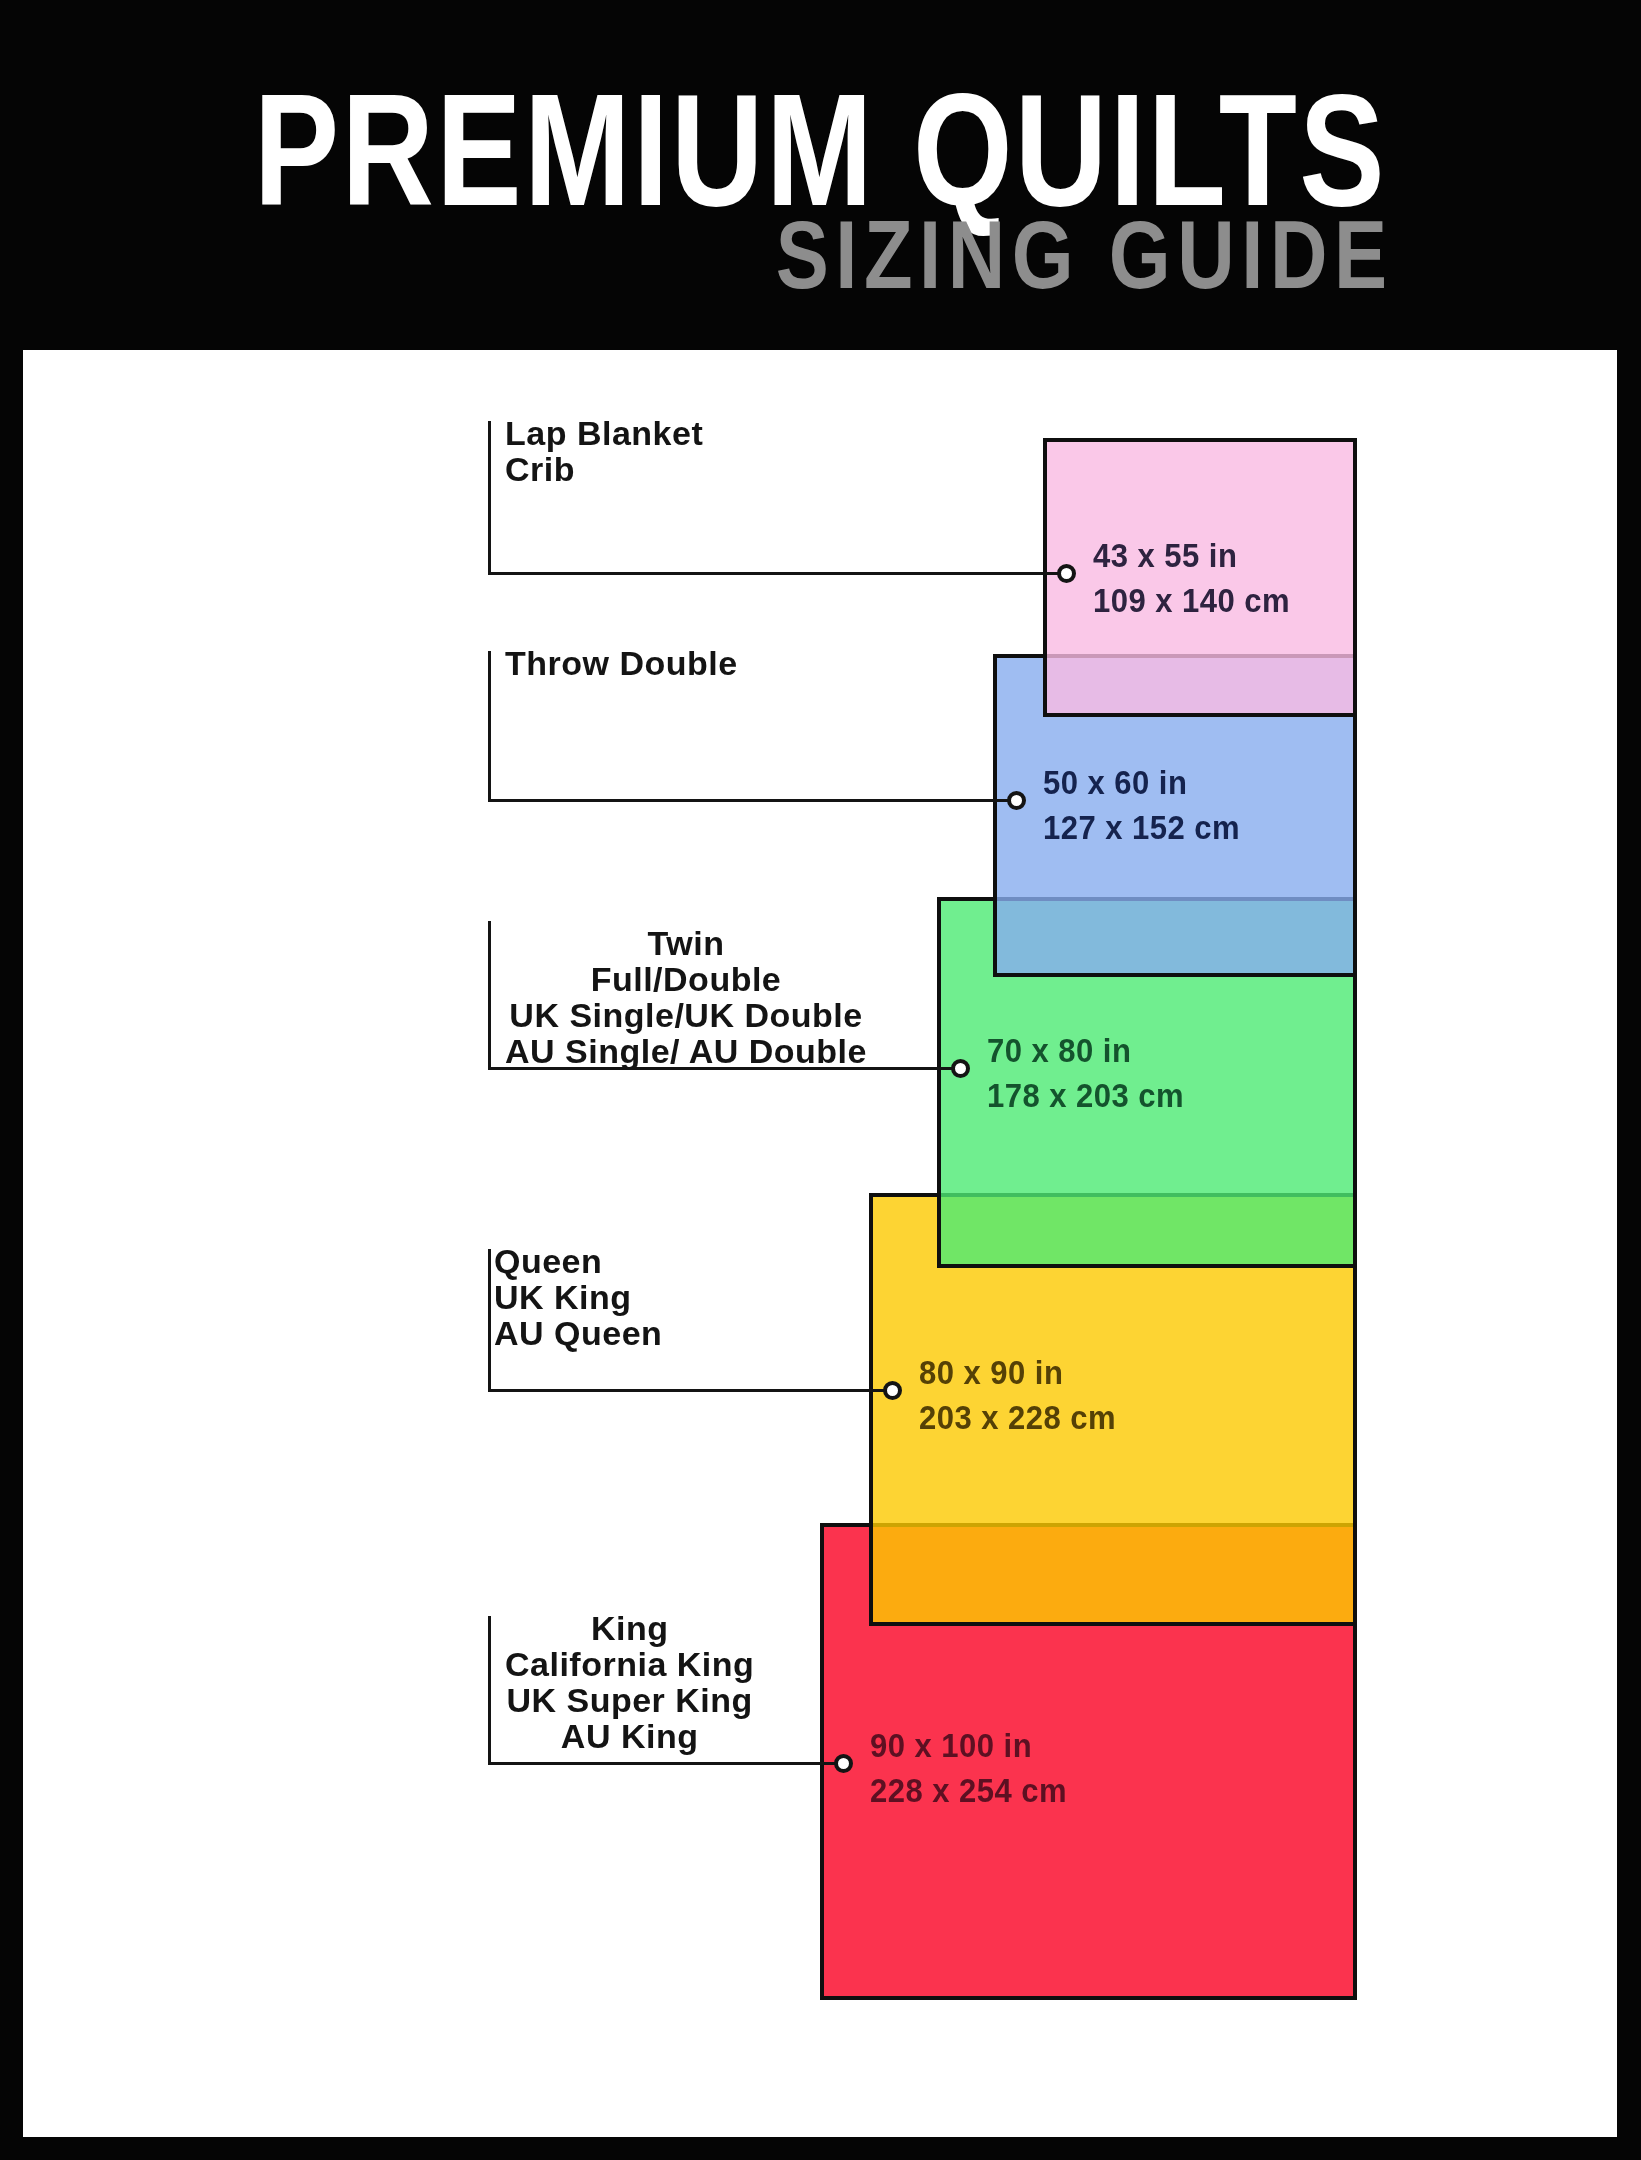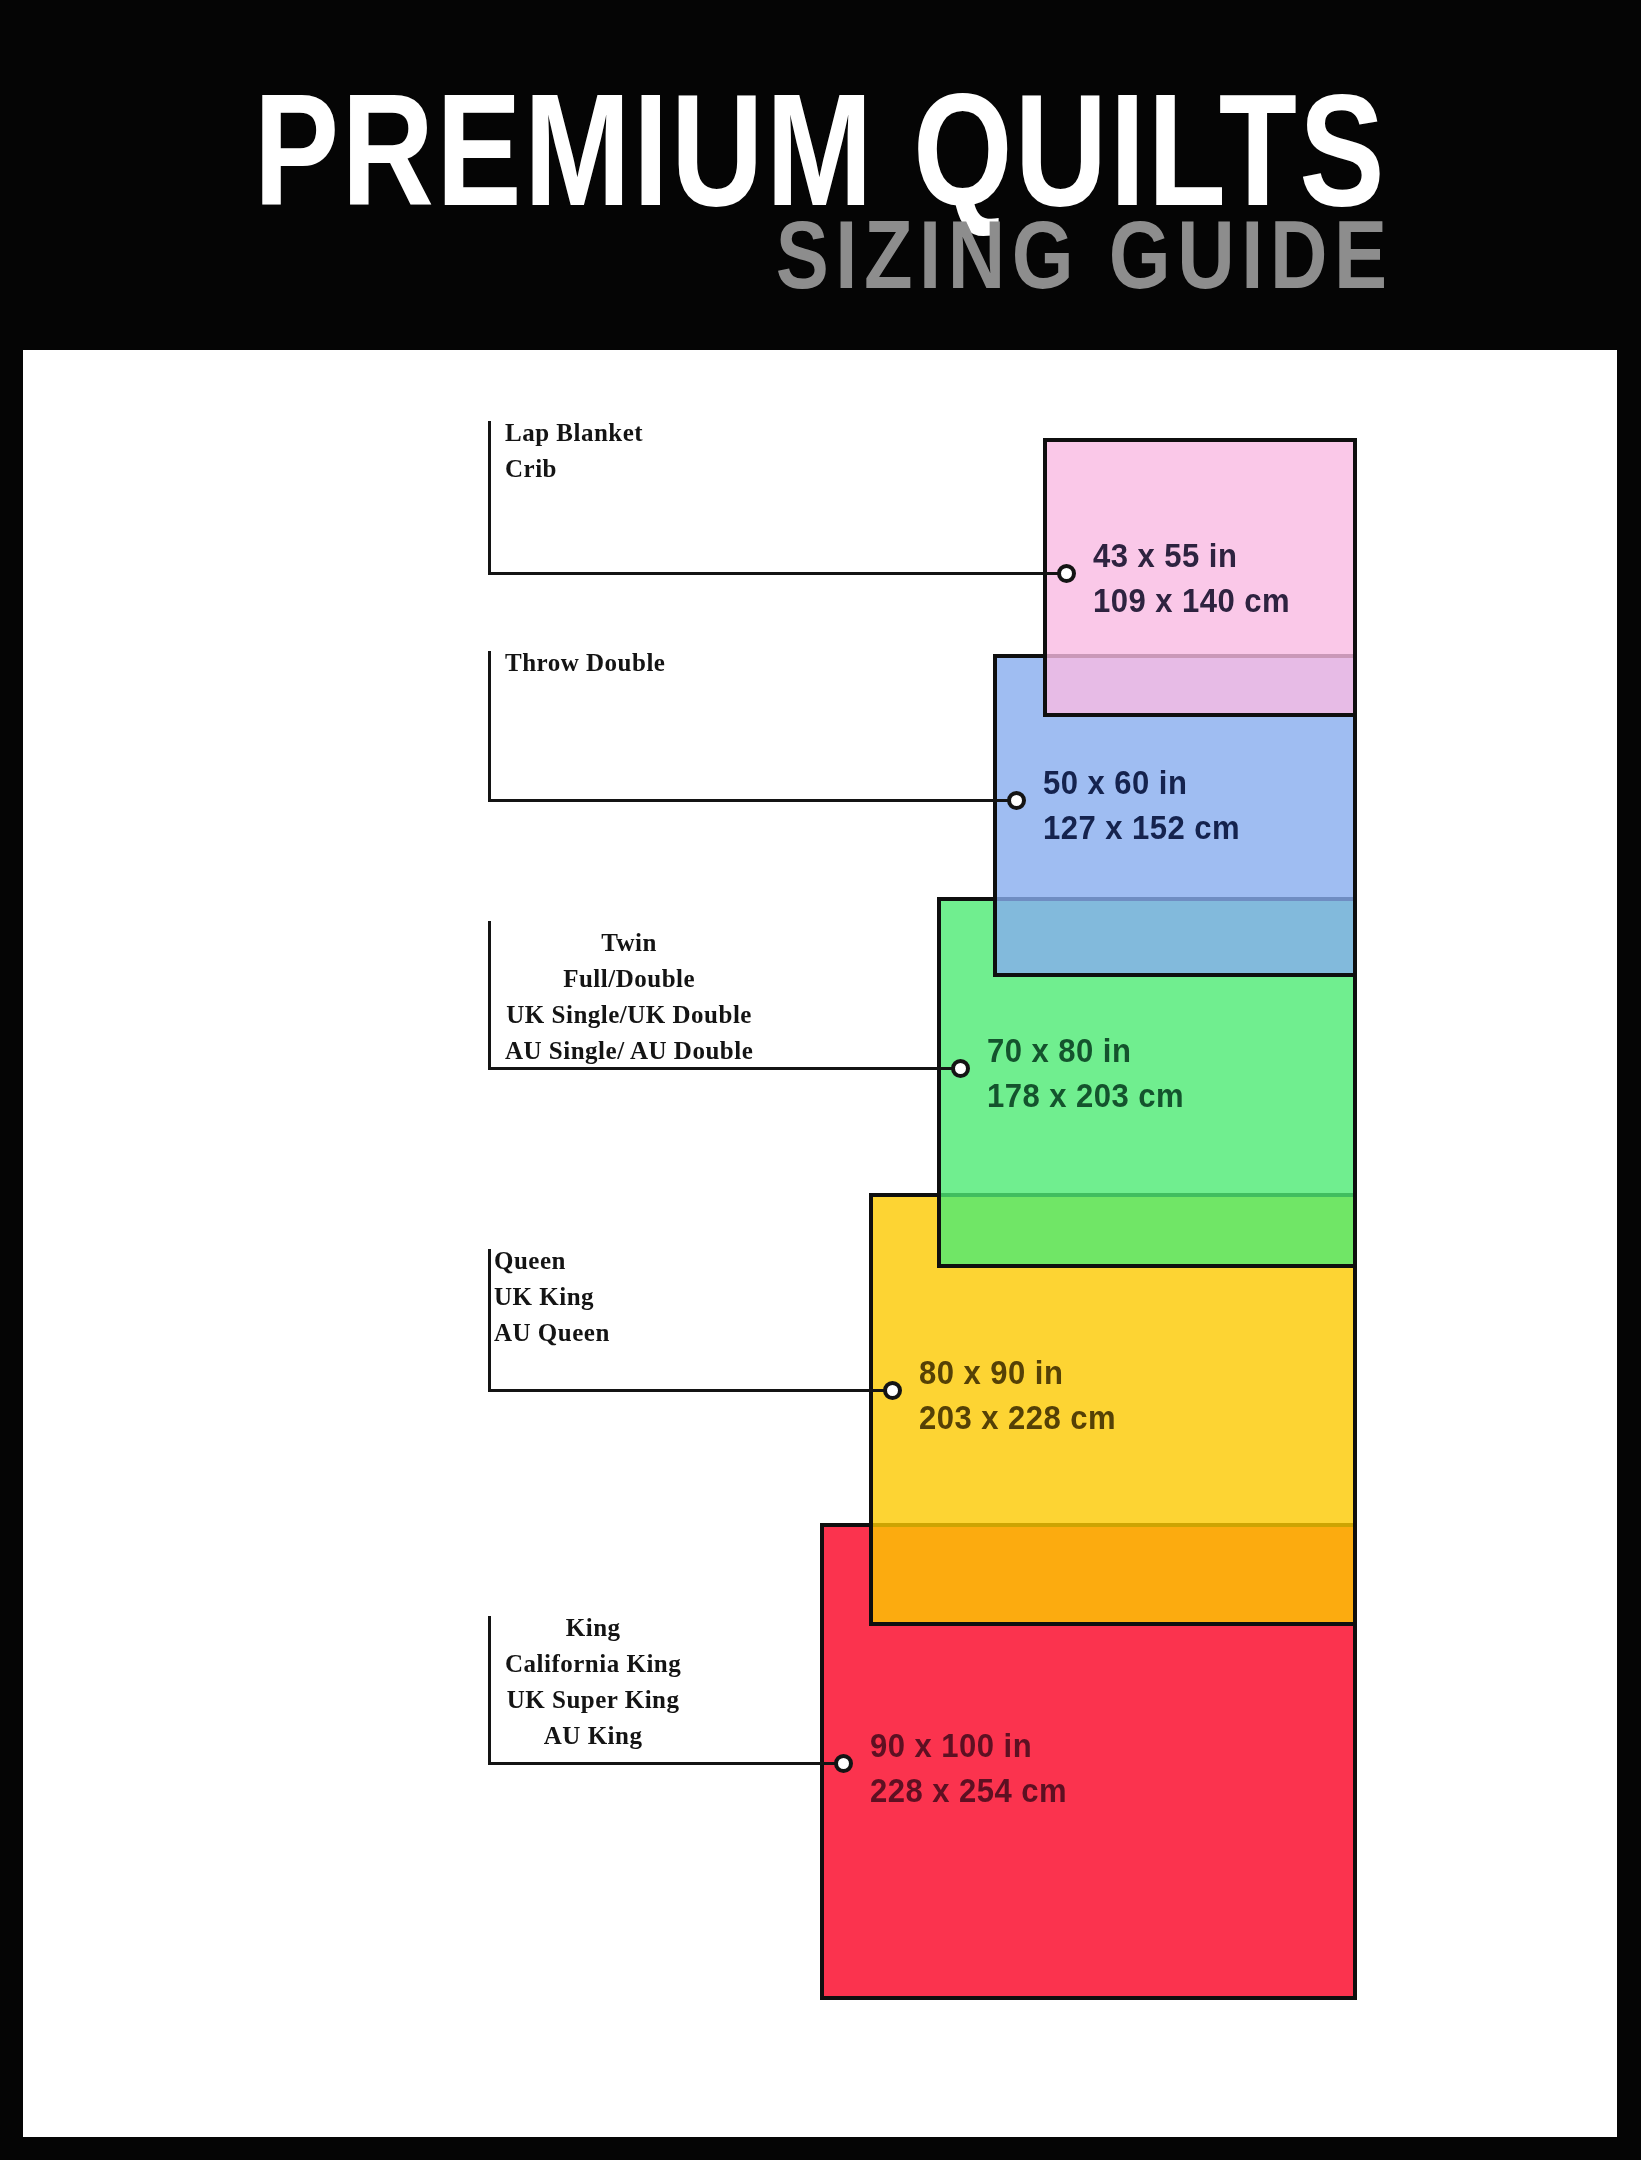--- a/index.html
+++ b/index.html
@@ -16,22 +16,22 @@
     display:inline-block;transform:scaleX(0.80);transform-origin:50% 50%;
     font-size:160px;font-weight:bold;color:#ffffff;letter-spacing:3px;white-space:nowrap;
   }
   #subtitle-wrap{position:absolute;right:248px;top:206px;line-height:1;text-align:left;}
   #subtitle-wrap .t{
     display:inline-block;transform:scaleX(0.82);transform-origin:100% 50%;
     font-size:97px;font-weight:bold;color:#8d8d8d;letter-spacing:8px;white-space:nowrap;
   }
   .size-rect{position:absolute;border:4px solid #0f0f0f;box-sizing:border-box;}
   .size-label{
-    position:absolute;font-size:25px;font-weight:bold;color:#141414;
-    line-height:36px;letter-spacing:0.5px;white-space:pre;z-index:9;font-family:Liberation Serif, serif;
+    position:absolute;font-size:34px;font-weight:bold;color:#141414;
+    line-height:36px;letter-spacing:0.5px;white-space:pre;z-index:9;
   }
   .connector-v,.connector-h{position:absolute;background:#141414;z-index:10;}
   .connector-dot{
     position:absolute;width:11px;height:11px;border-radius:50%;
     background:#ffffff;border:4px solid #141414;z-index:11;box-sizing:content-box;
   }
   .size-dims{
     position:absolute;z-index:6;font-size:33px;font-weight:bold;line-height:45px;
     transform:scaleX(0.94);transform-origin:0 0;white-space:nowrap;letter-spacing:0.5px;
   }

